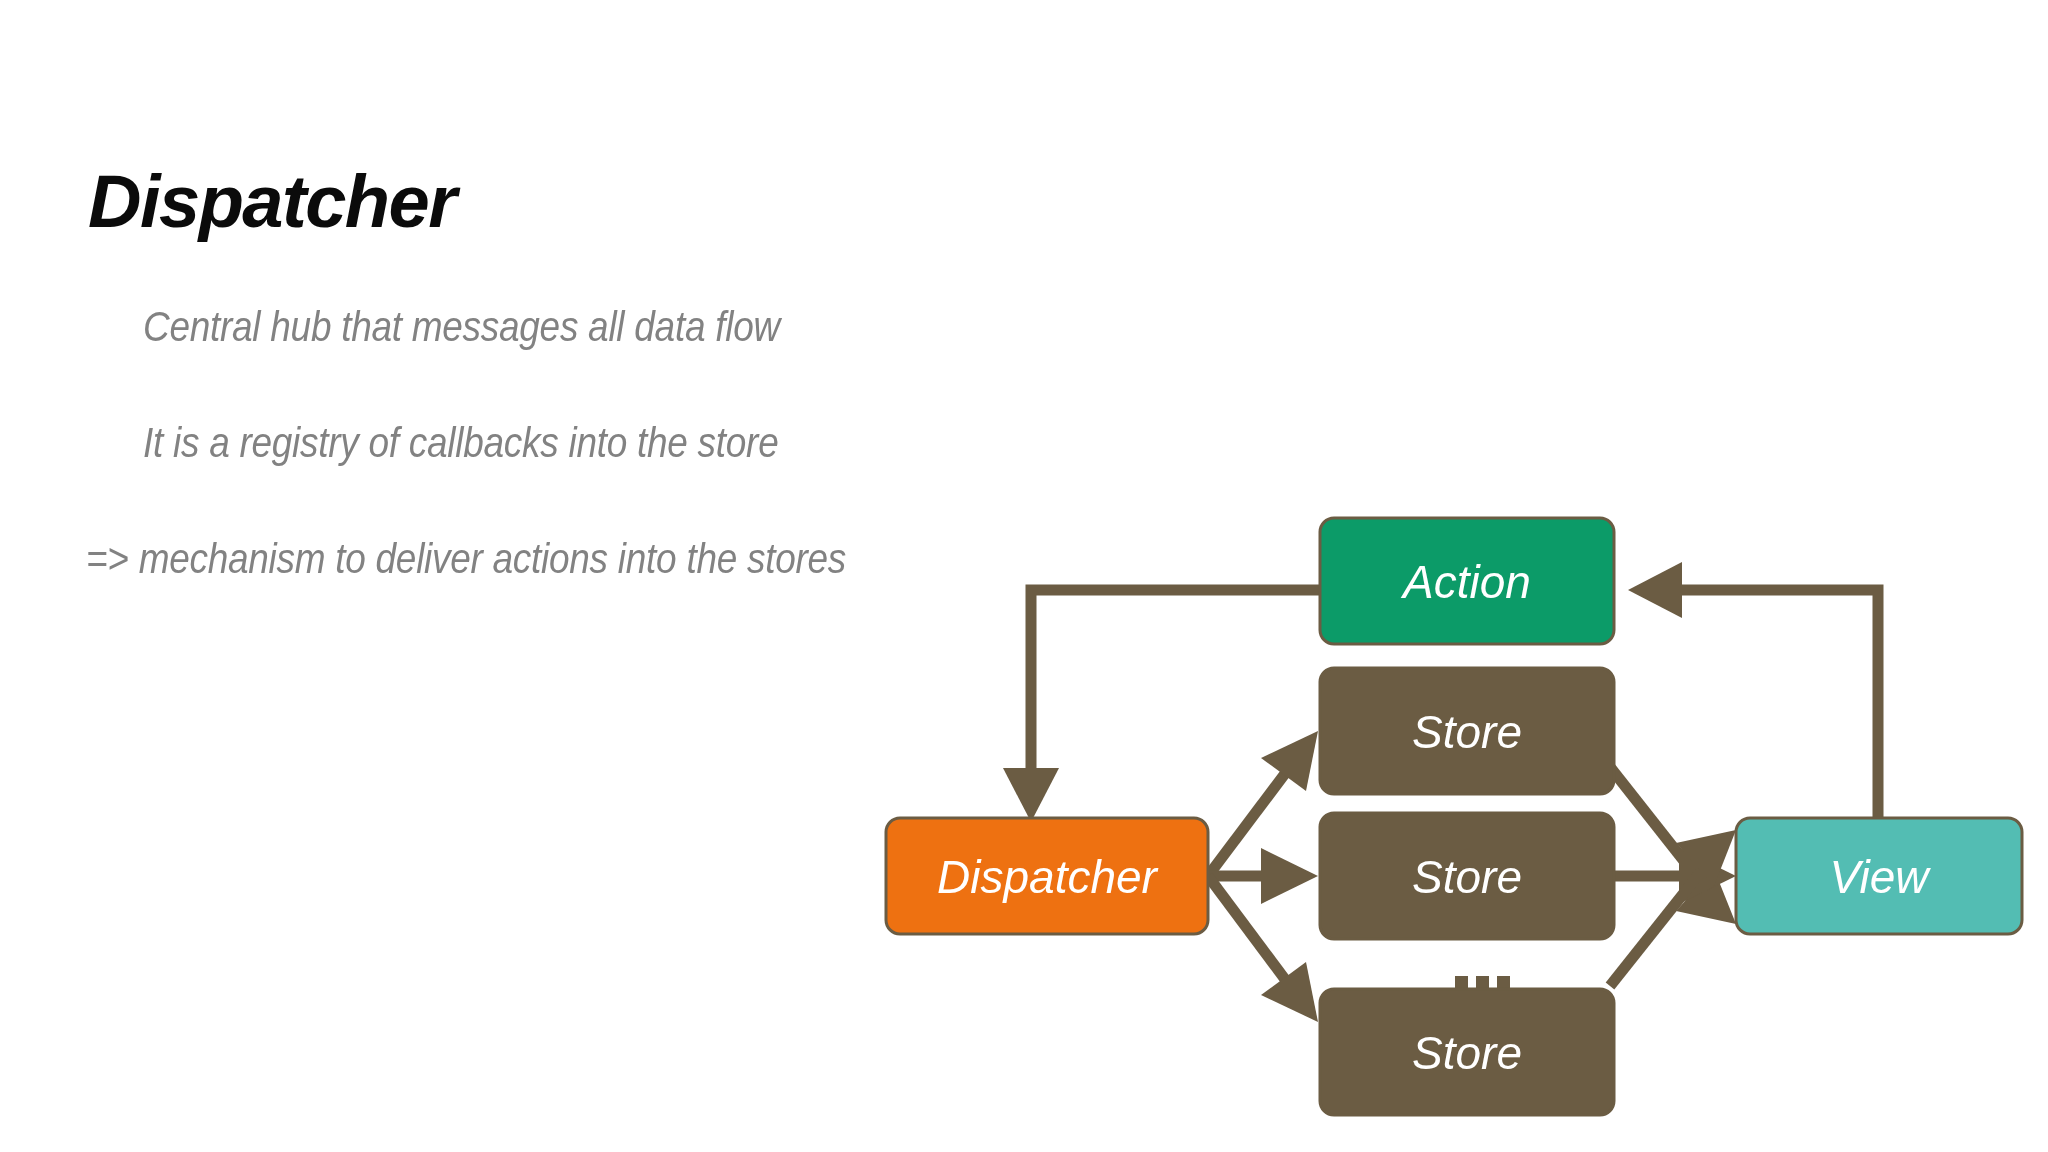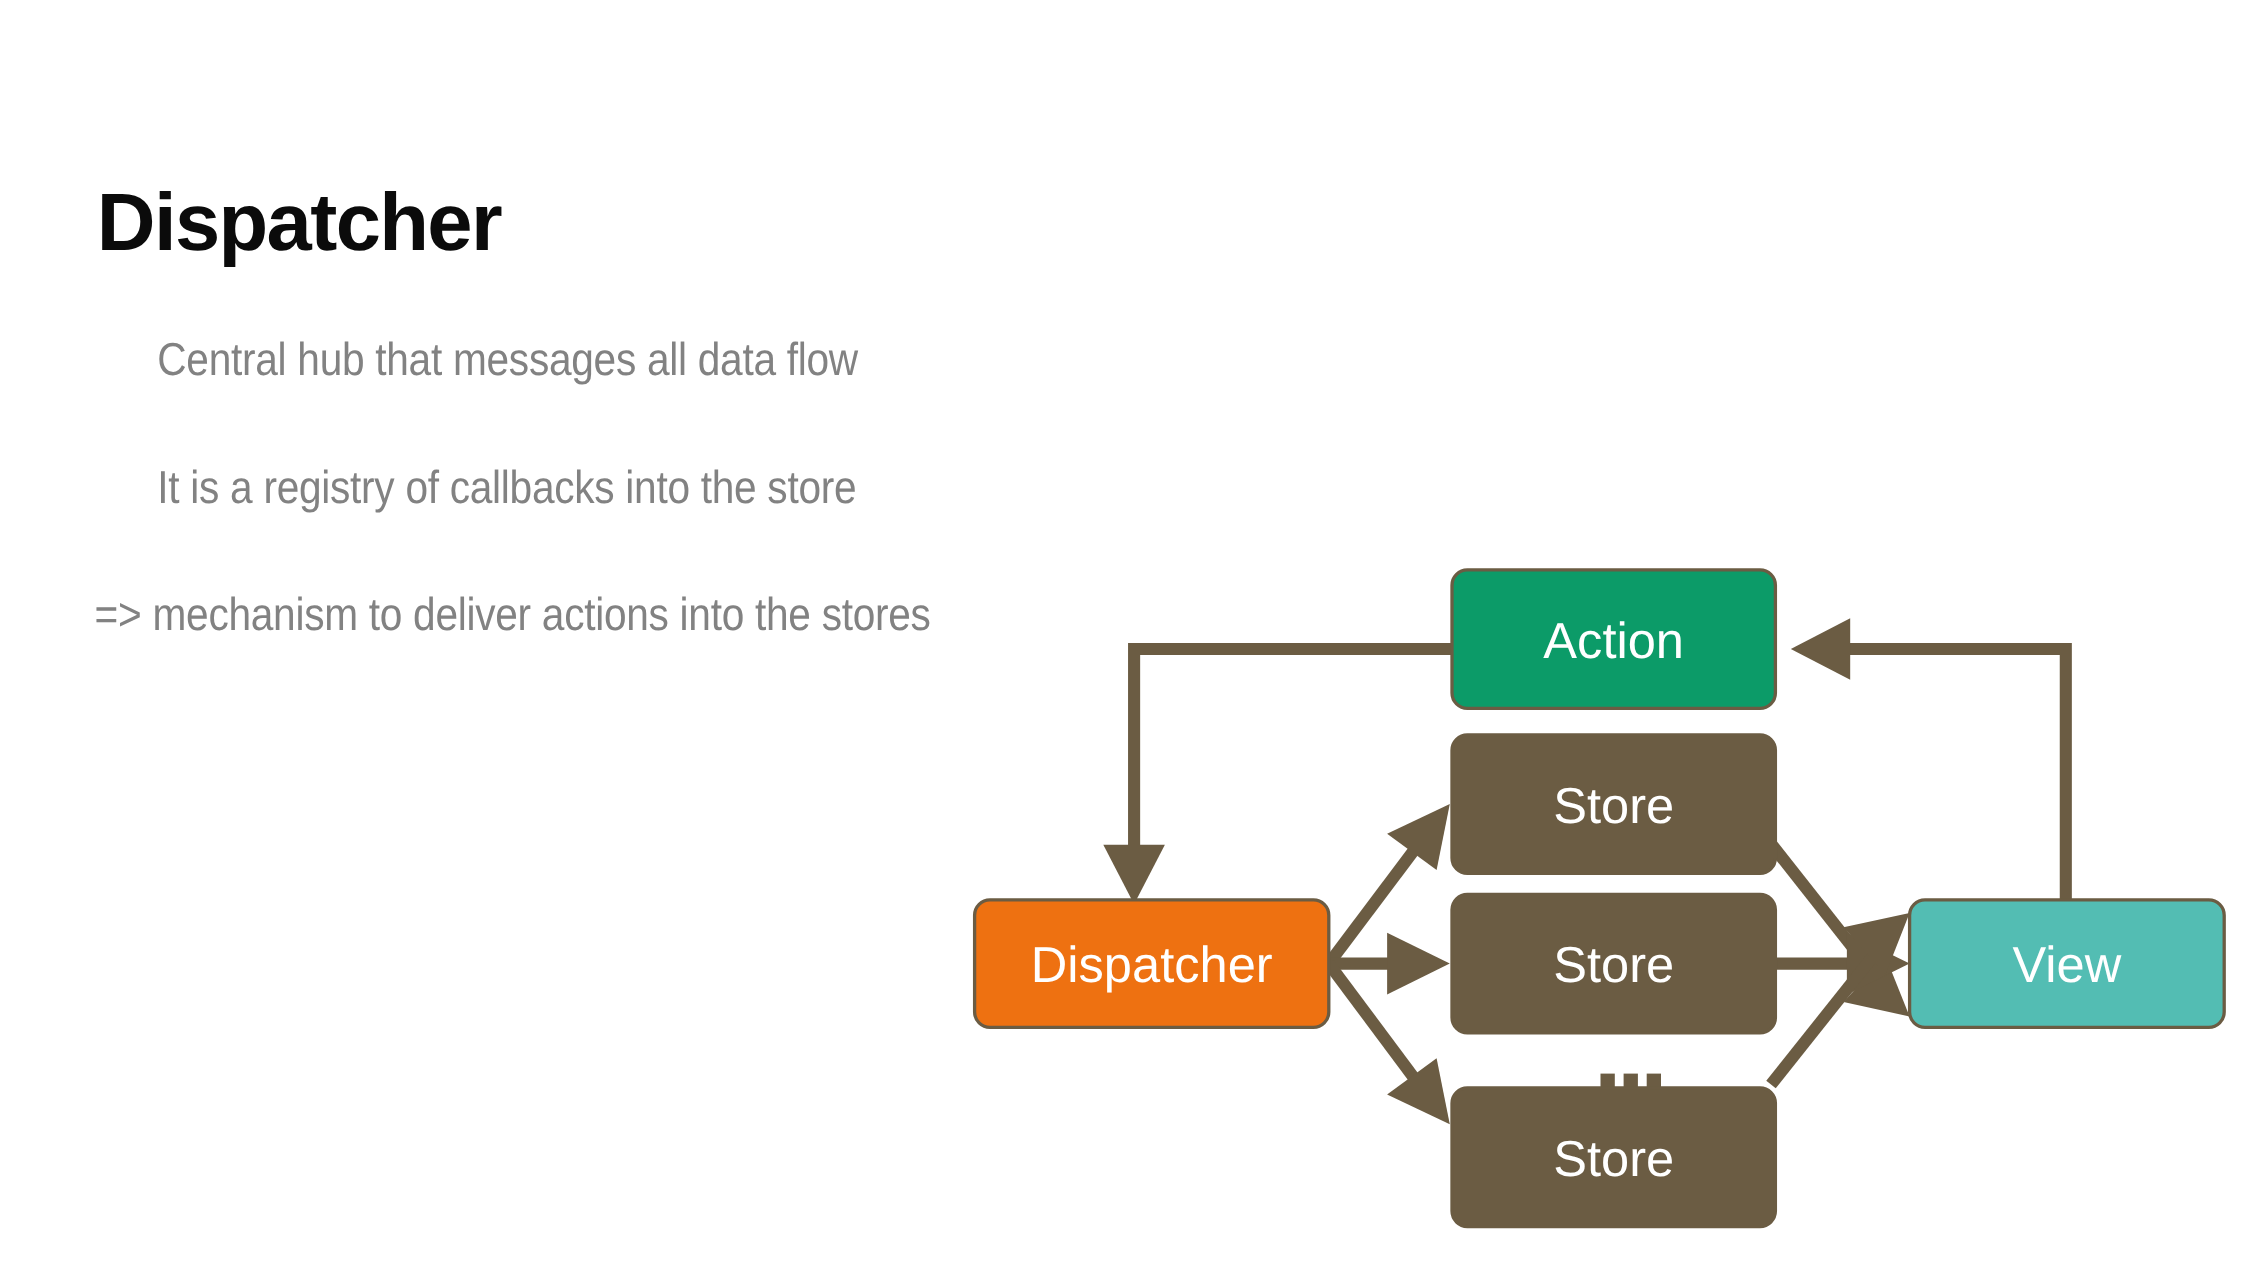--- a/index.html
+++ b/index.html
@@ -14,20 +14,21 @@
     position: relative;
     overflow: hidden;
     font-family: "Liberation Sans", sans-serif;
     -webkit-font-smoothing: antialiased;
   }
 
   .slide {
     position: absolute;
     inset: 0;
     background: #ffffff;
+    font-style: italic;
   }
 
   
   .slide-title {
     position: absolute;
     left: 88px;
     top: 115px;
     font-family: "Liberation Sans", sans-serif;
     font-size: 74px;
     font-weight: bold;

